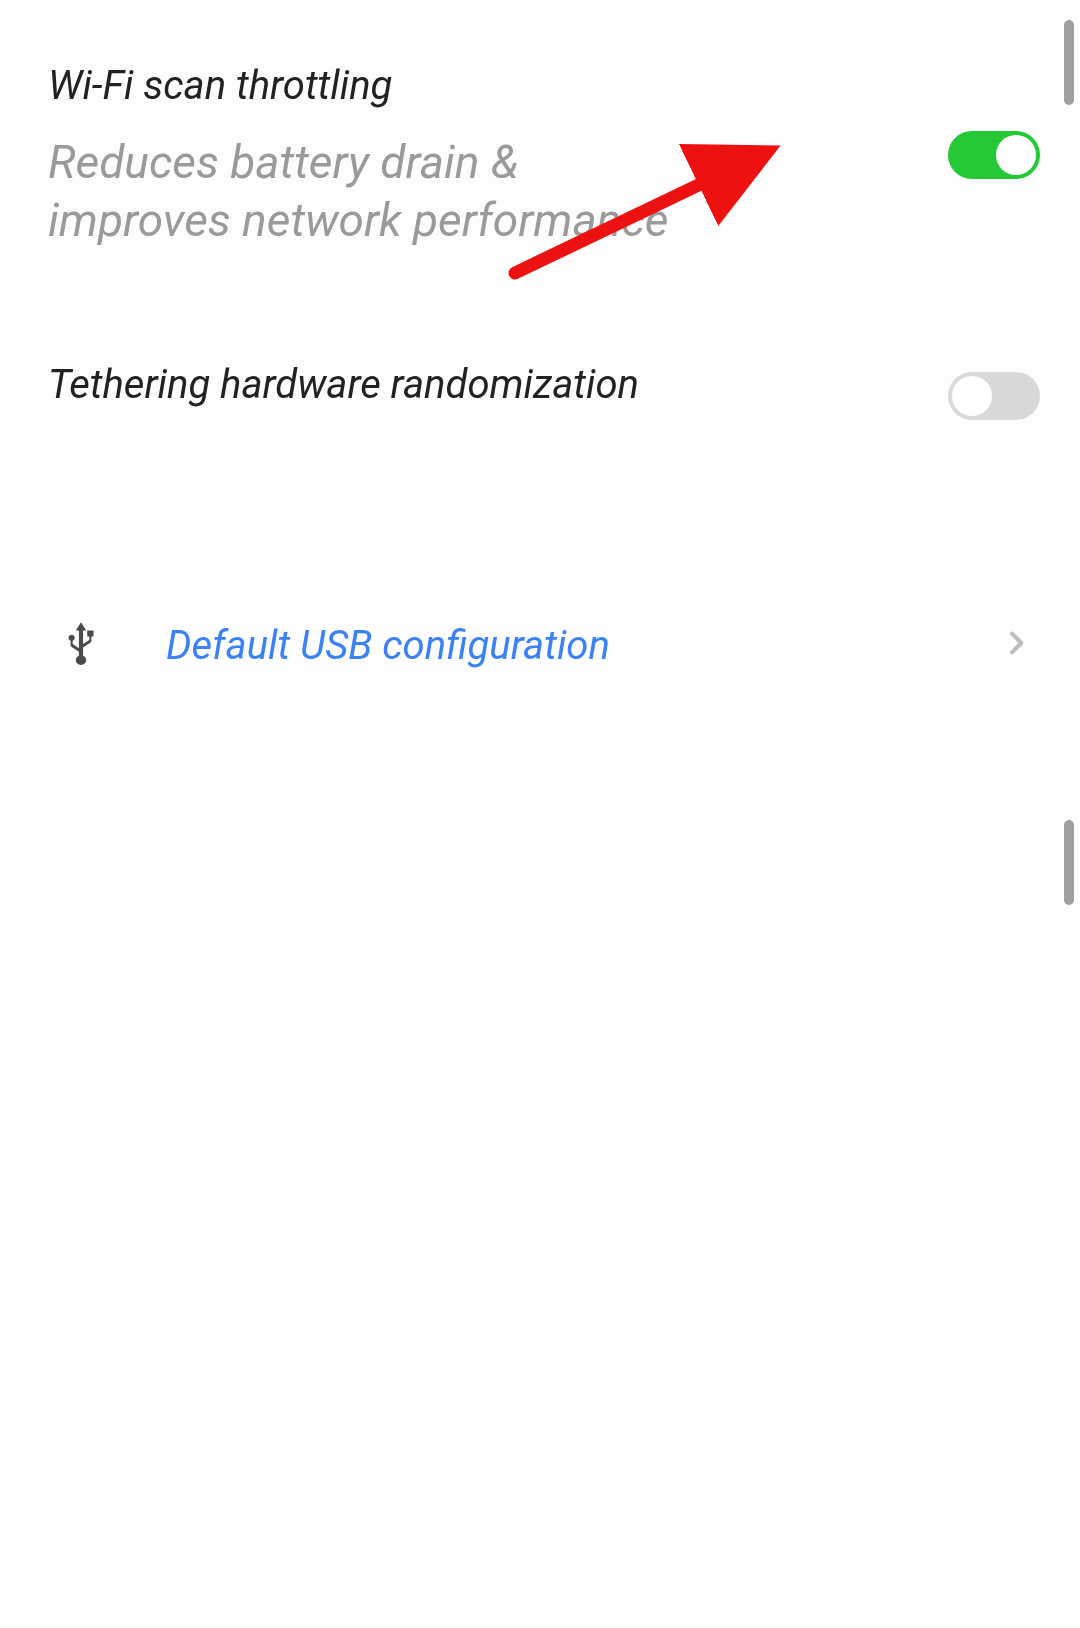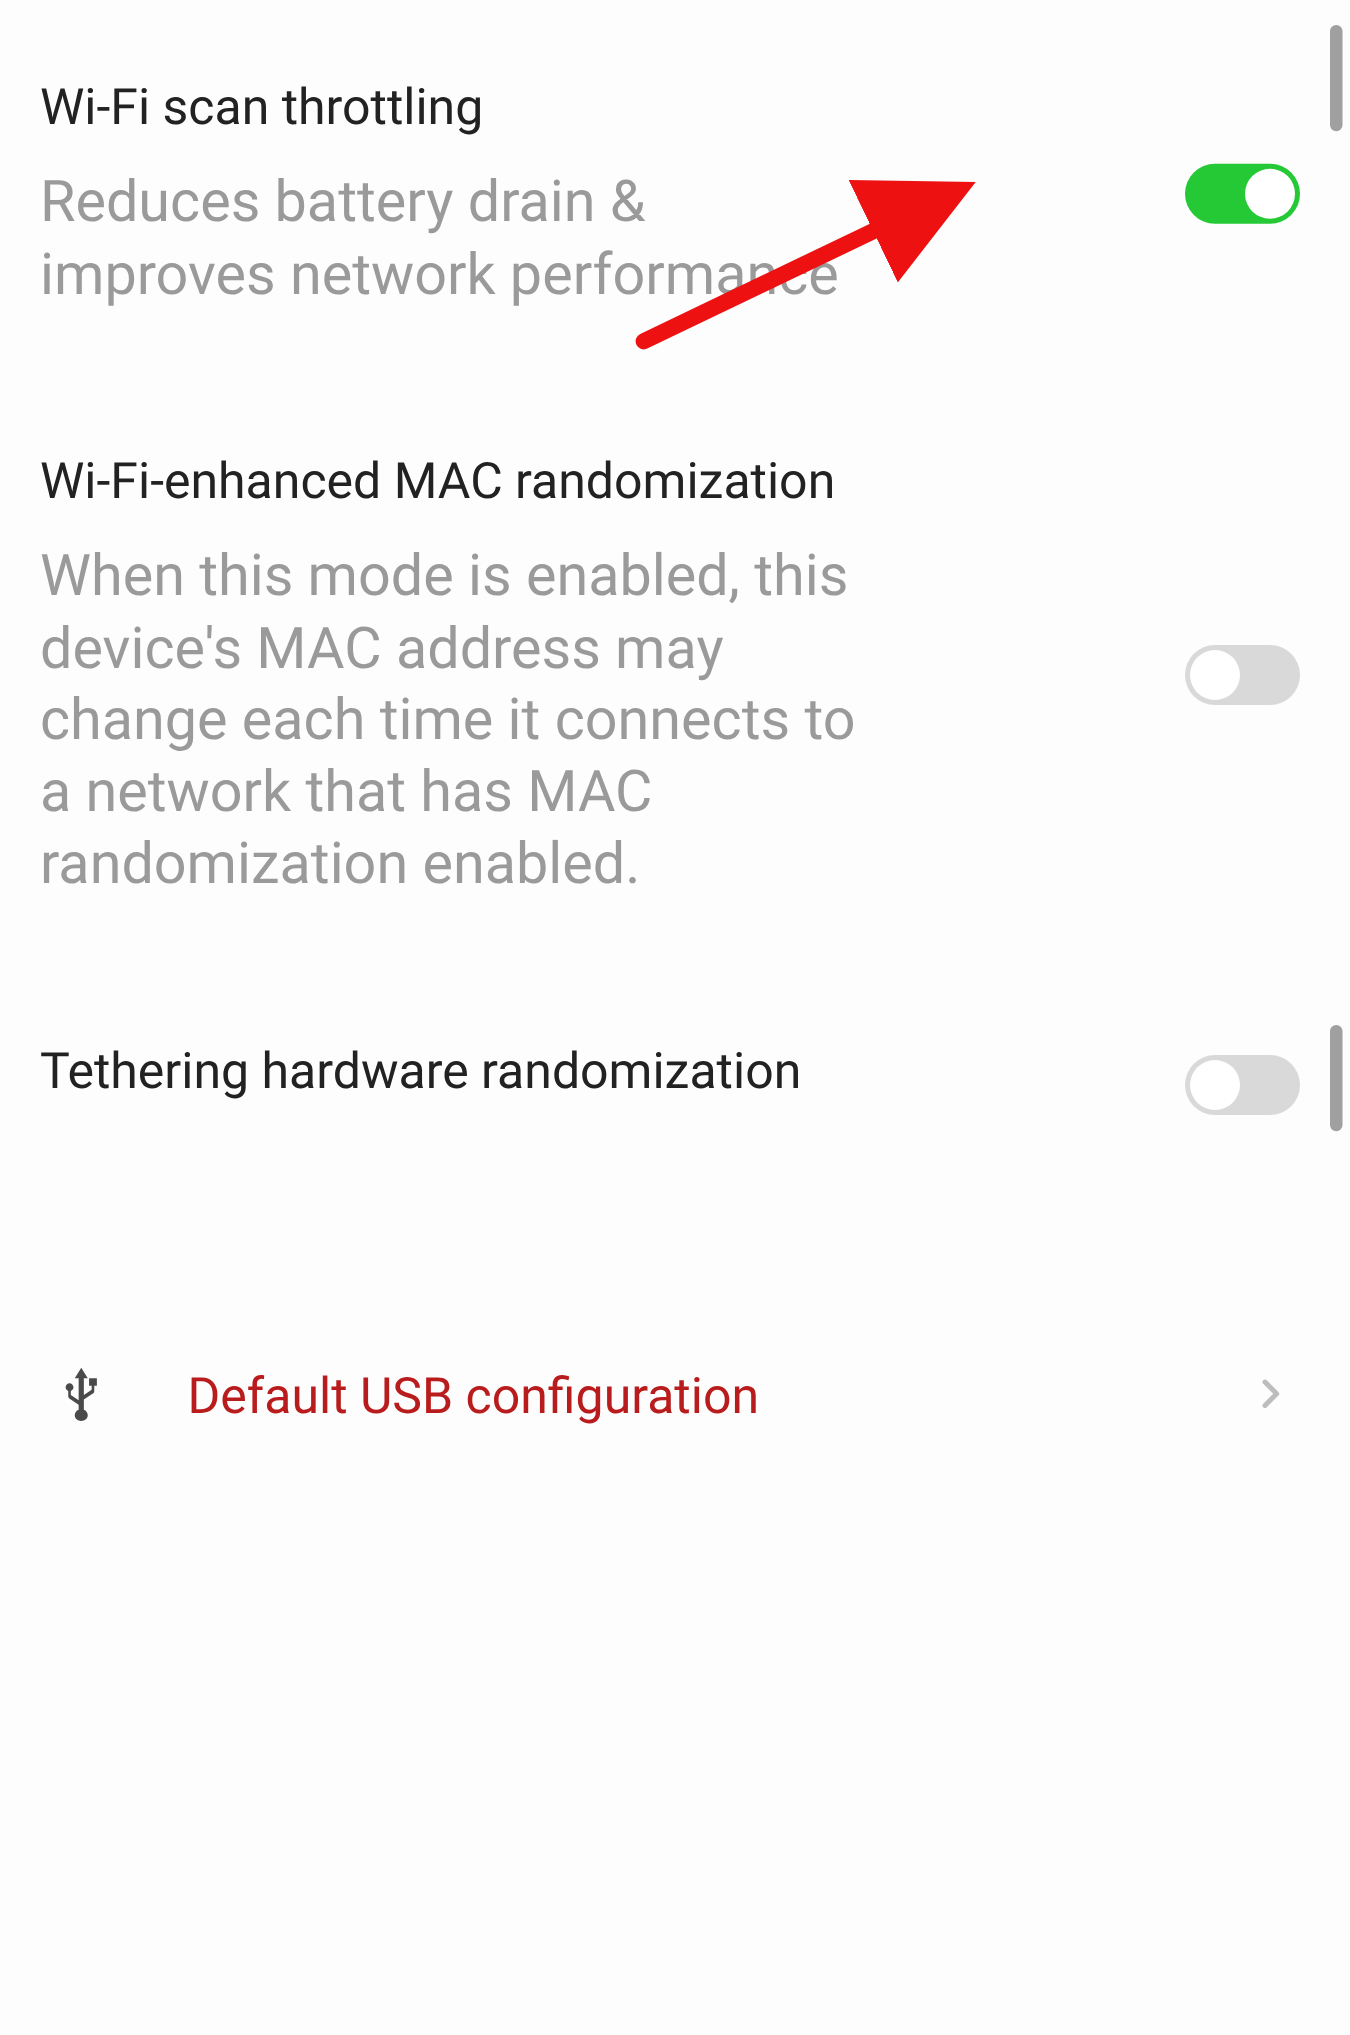--- a/index.html
+++ b/index.html
@@ -13,21 +13,21 @@
     }
     .scroll-indicator {
       position: absolute;
       right: 6px;
       width: 10px;
       background: #a0a0a0;
       border-radius: 5px;
     }
     .scroll-top { top: 20px; height: 85px; }
     .scroll-mid { top: 820px; height: 85px; }
-    .settings-list { padding: 60px 40px 0 32px; }
+    .settings-list { padding: 60px 40px 0 48px; font-style: italic; }
     .setting-row {
       display: flex;
       align-items: center;
       justify-content: space-between;
       gap: 40px;
       padding-bottom: 110px;
     }
     .setting-text { flex: 1; max-width: 660px; }
     .setting-title {
       font-size: 40px;
@@ -65,21 +65,21 @@
     .link-row {
       display: flex;
       align-items: center;
       padding: 70px 0 0 8px;
       gap: 60px;
     }
     .link-icon { width: 50px; flex-shrink: 0; color: #4a4a4a; }
     .link-label {
       flex: 1;
       font-size: 40px;
-      color: #b91c1c;
+      color: #3b82f6;
     }
     .link-chevron { color: #bdbdbd; flex-shrink: 0; margin-right: 8px; }
     .annotation-arrow {
       position: absolute;
       left: 505px;
       top: 128px;
       pointer-events: none;
     }
   </style>
 </head>
@@ -93,29 +93,20 @@
   <div class="setting-row">
     <div class="setting-text">
       <div class="setting-title">Wi-Fi scan throttling</div>
       <div class="setting-desc">Reduces battery drain &amp; improves network performance</div>
     </div>
     <div class="toggle on">
       <div class="toggle-knob"></div>
     </div>
   </div>
 
-  <div class="setting-row">
-    <div class="setting-text">
-      <div class="setting-title">Wi-Fi-enhanced MAC randomization</div>
-      <div class="setting-desc">When this mode is enabled, this device's MAC address may change each time it connects to a network that has MAC randomization enabled.</div>
-    </div>
-    <div class="toggle off">
-      <div class="toggle-knob"></div>
-    </div>
-  </div>
 
 
   <div class="setting-row">
     <div class="setting-text">
       <div class="setting-title">Tethering hardware randomization</div>
     </div>
     <div class="toggle off">
       <div class="toggle-knob"></div>
     </div>
   </div>

